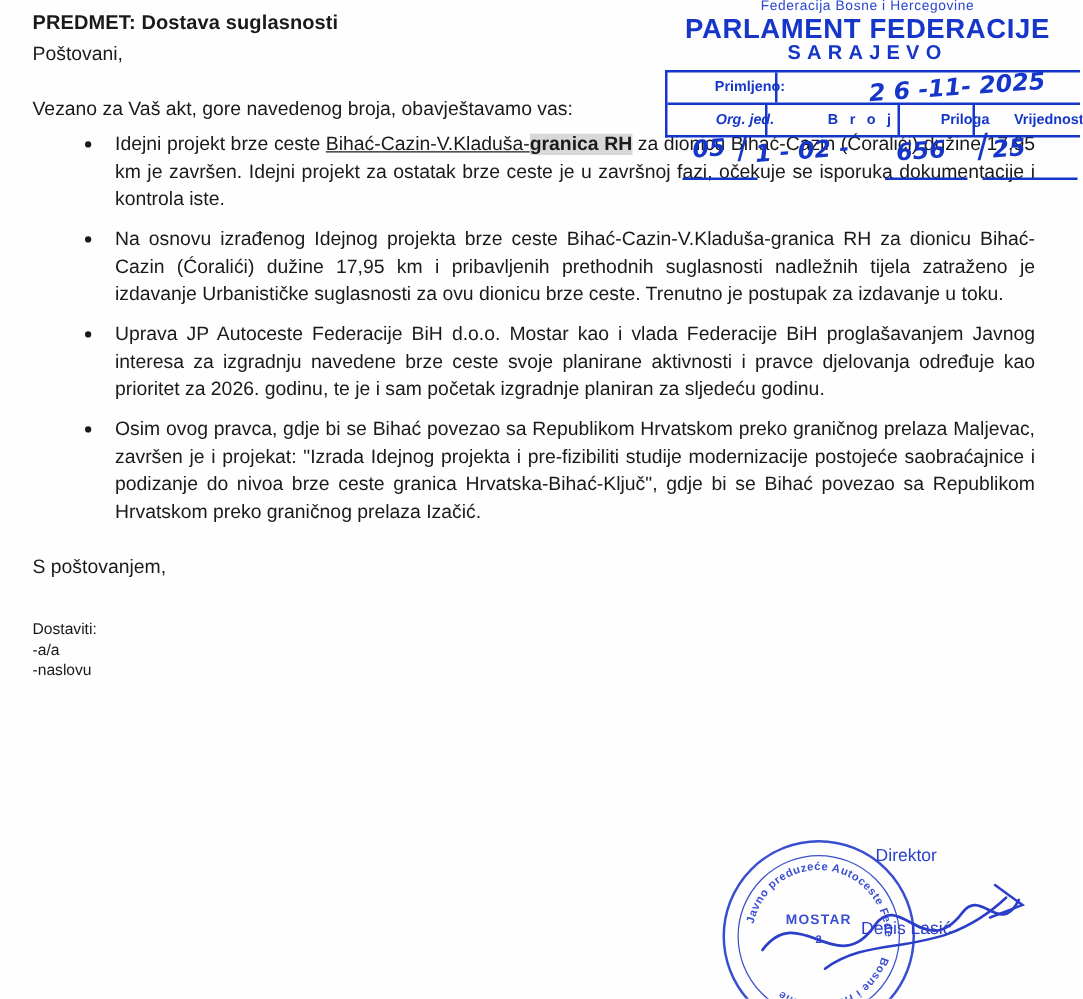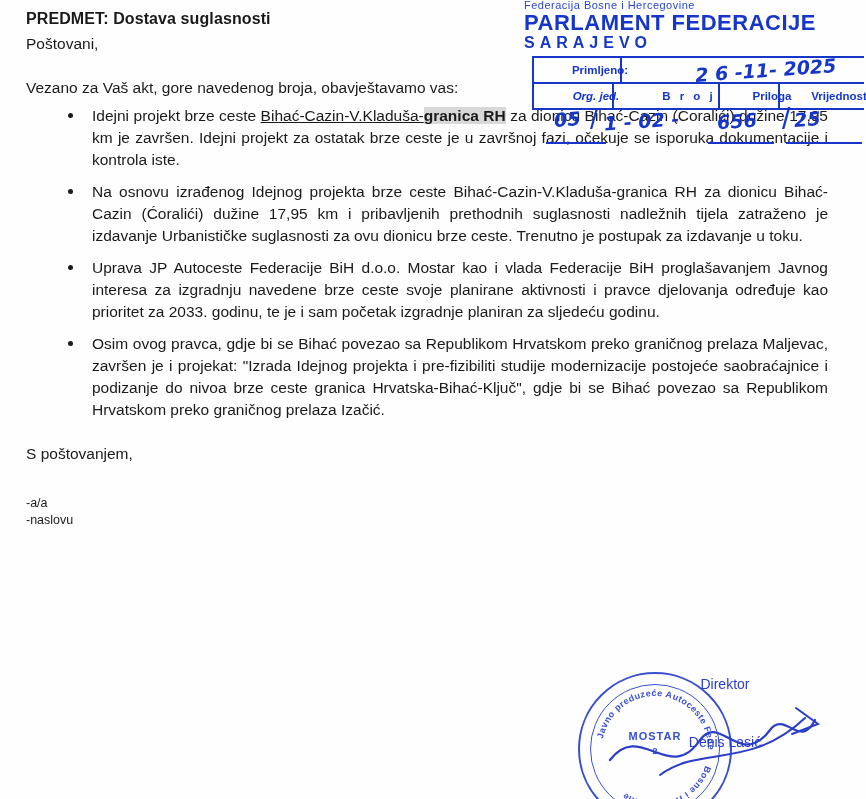--- a/index.html
+++ b/index.html
@@ -85,21 +85,21 @@
   
   .stamp {
     position: absolute;
     left: 524px;
     top: 0px;
     width: 340px;
     color: #1536c9;
     font-family: "Liberation Sans", sans-serif;
   }
   .stamp-head {
-    text-align: left;
+    text-align: center;
     line-height: 1.0;
   }
   .stamp-head .l1 {
     font-size: 11px;
     letter-spacing: 0.5px;
     color: #2a46cf;
     display: block;
     margin-bottom: 1px;
     white-space: nowrap;
   }
@@ -235,27 +235,28 @@
 
   <div class="doc">
 
     <div class="subject">PREDMET: Dostava suglasnosti</div>
     <div class="salutation">Poštovani,</div>
     <div class="intro">Vezano za Vaš akt, gore navedenog broja, obavještavamo vas:</div>
 
     <ul class="points">
       <li><span>Idejni projekt brze ceste </span><span class="u">Bihać-Cazin-V.Kladuša-</span><span class="hl">granica RH</span><span> za dionicu Bihać-Cazin (Ćoralići) dužine 17,95 km je završen. Idejni projekt za ostatak brze ceste je u završnoj fazi, očekuje se isporuka dokumentacije i kontrola iste.</span></li>
       <li>Na osnovu izrađenog Idejnog projekta brze ceste Bihać-Cazin-V.Kladuša-granica RH za dionicu Bihać-Cazin (Ćoralići) dužine 17,95 km i pribavljenih prethodnih suglasnosti nadležnih tijela zatraženo je izdavanje Urbanističke suglasnosti za ovu dionicu brze ceste. Trenutno je postupak za izdavanje u toku.</li>
-      <li>Uprava JP Autoceste Federacije BiH d.o.o. Mostar kao i vlada Federacije BiH proglašavanjem Javnog interesa za izgradnju navedene brze ceste svoje planirane aktivnosti i pravce djelovanja određuje kao prioritet za 2033. godinu, te je i sam početak izgradnje planiran za sljedeću godinu.</li>
+      <li>Uprava JP Autoceste Federacije BiH d.o.o. Mostar kao i vlada Federacije BiH proglašavanjem Javnog interesa za izgradnju navedene brze ceste svoje planirane aktivnosti i pravce djelovanja određuje kao prioritet za 2026. godinu, te je i sam početak izgradnje planiran za sljedeću godinu.</li>
       <li>Osim ovog pravca, gdje bi se Bihać povezao sa Republikom Hrvatskom preko graničnog prelaza Maljevac, završen je i projekat: "Izrada Idejnog projekta i pre-fizibiliti studije modernizacije postojeće saobraćajnice i podizanje do nivoa brze ceste granica Hrvatska-Bihać-Ključ", gdje bi se Bihać povezao sa Republikom Hrvatskom preko graničnog prelaza Izačić.</li>
     </ul>
 
     <div class="regards">S poštovanjem,</div>
 
     <div class="dostaviti">
+      <div>Dostaviti:</div>
       <div>-a/a</div>
       <div>-naslovu</div>
     </div>
   </div>
 
   <div class="stamp">
     <div class="stamp-head">
       <span class="l1">Federacija Bosne i Hercegovine</span>
       <span class="l2">PARLAMENT FEDERACIJE</span>
       <span class="l3">SARAJEVO</span>

